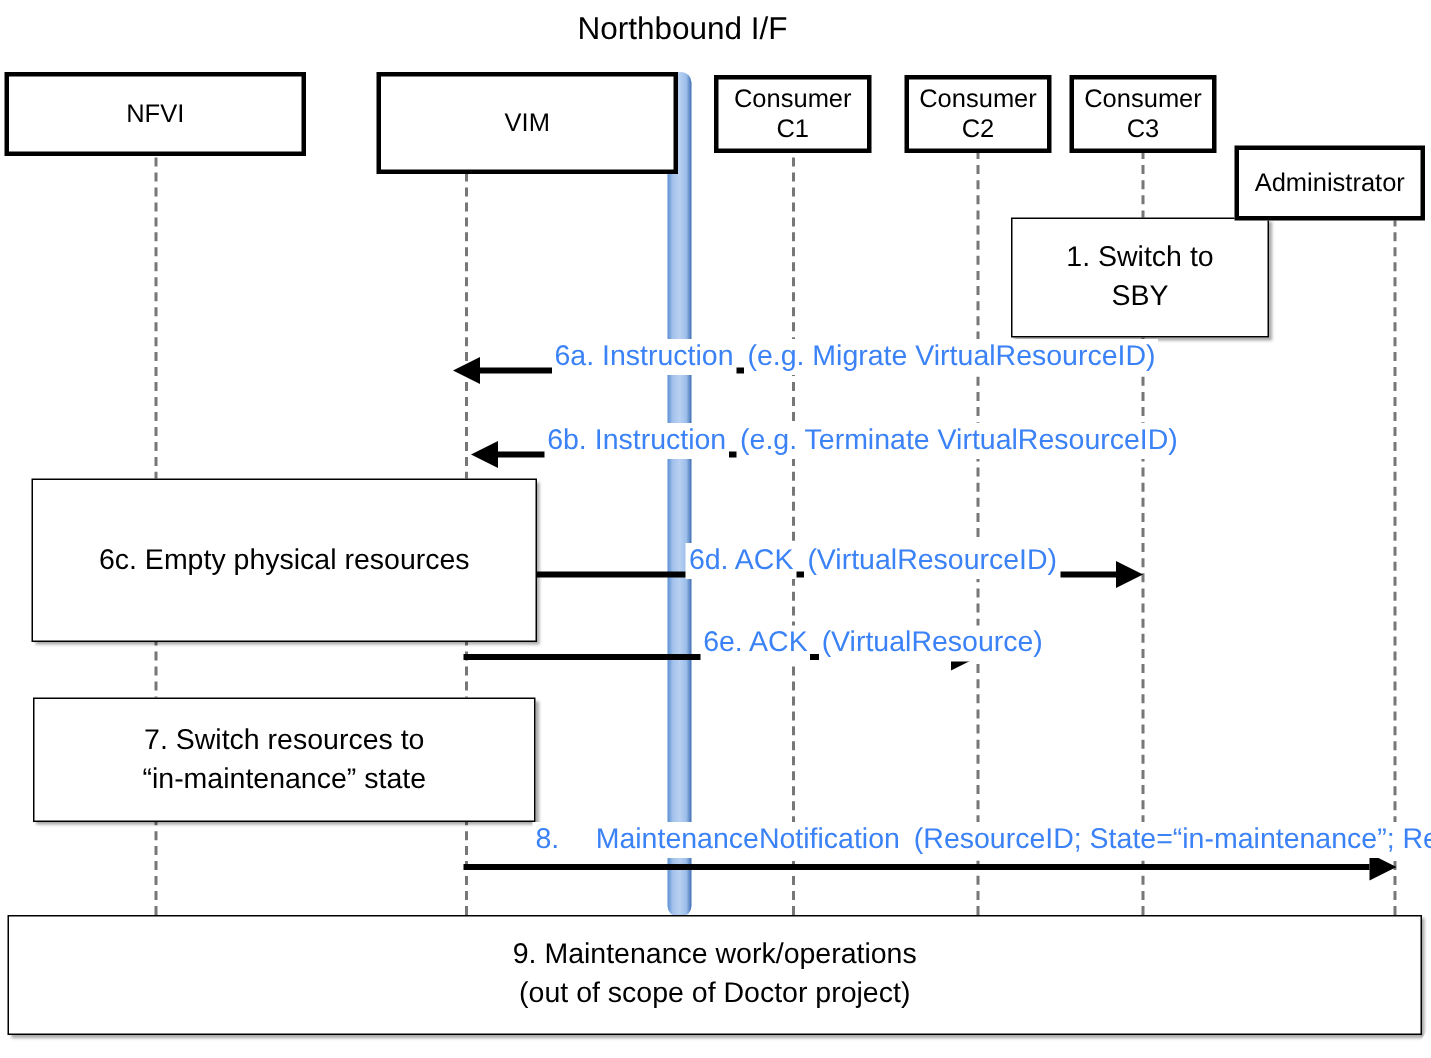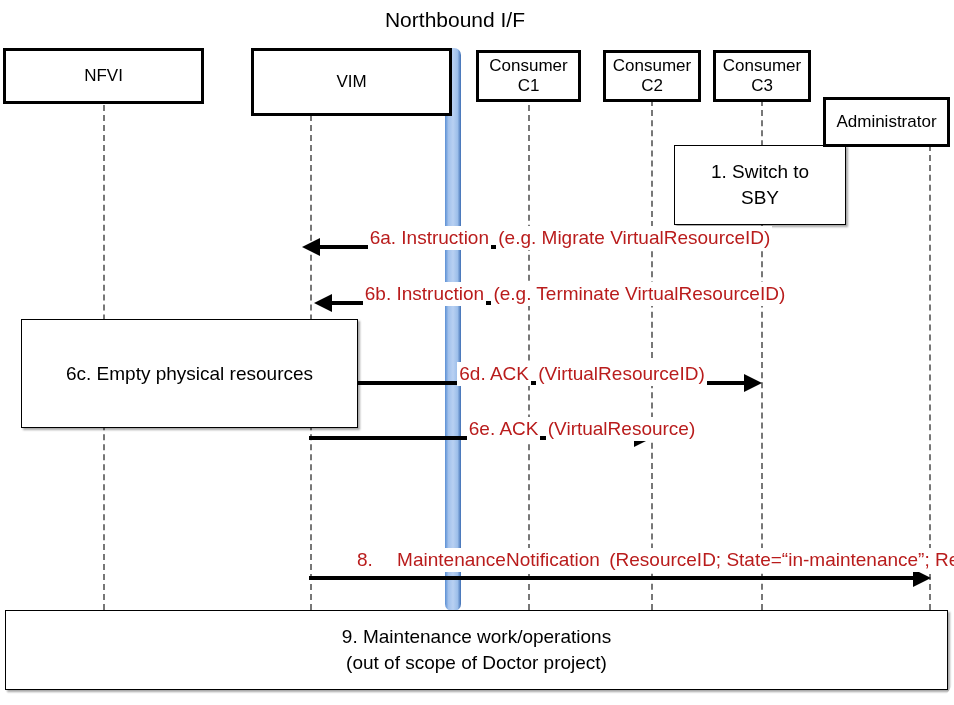--- a/index.html
+++ b/index.html
@@ -100,21 +100,21 @@
     border-top: 9px solid transparent;
     border-bottom: 9px solid transparent;
     border-right: 18px solid #000;
   }
   
   .msg-label {
     position: absolute;
     text-align: center;
     font-size: 19px;
     line-height: 1.28;
-    color: #b91c1c;
+    color: #3b82f6;
     background: transparent;
     z-index: 7;
     white-space: nowrap;
   }
   .msg-label .l1, .msg-label .l2 { display: block; }
   .msg-label .l1 { background: #ffffff; display: inline-block; padding: 0 2px; }
   .msg-label .l2 { background: #ffffff; display: inline-block; padding: 0 2px; }
 </style>
 </head>
 <body>
@@ -184,20 +184,24 @@
     <span class="l2">(VirtualResourceID)</span>
   </div>
 
   <div class="msg-line" style="left:309px; top:436px; width:325px;"></div>
   <div class="arrow-head right" style="left:634px; top:429px;"></div>
   <div class="msg-label" style="left:432px; top:417px; width:300px;">
     <span class="l1">6e. ACK</span>
     <span class="l2">(VirtualResource)</span>
   </div>
 
+  <div class="note-box" style="left:22px; top:465px; width:335px; height:83px; flex-direction:column;">
+    <span class="inner">7. Switch resources to</span>
+    <span class="inner">“in-maintenance” state</span>
+  </div>
 
   <div class="msg-line" style="left:309px; top:576px; width:604px;"></div>
   <div class="arrow-head right" style="left:913px; top:569px;"></div>
   <div class="msg-label" style="left:355px; top:548px; width:520px;">
     <span class="l1">8.  MaintenanceNotification</span>
     <span class="l2">(ResourceID; State=“in-maintenance”; Result)</span>
   </div>
 
   <div class="note-box" style="left:5px; top:610px; width:943px; height:80px; flex-direction:column;">
     <span class="inner">9. Maintenance work/operations</span>

